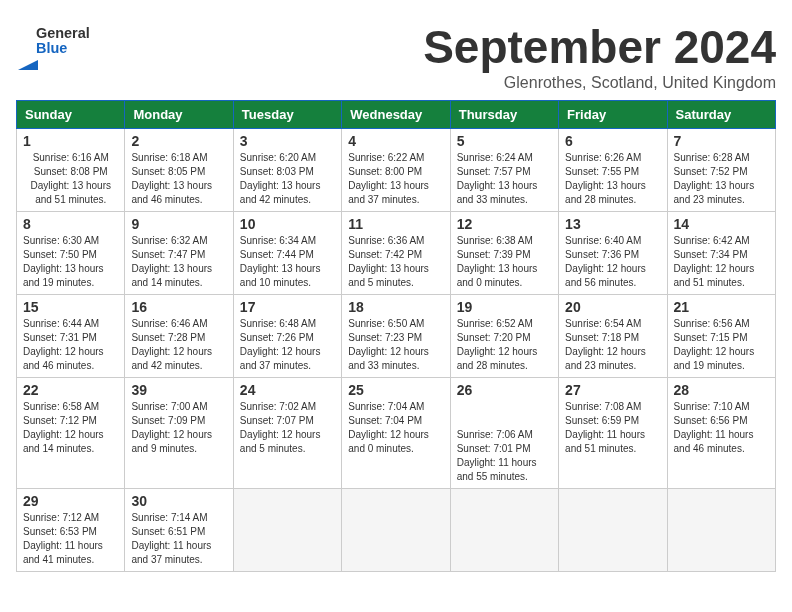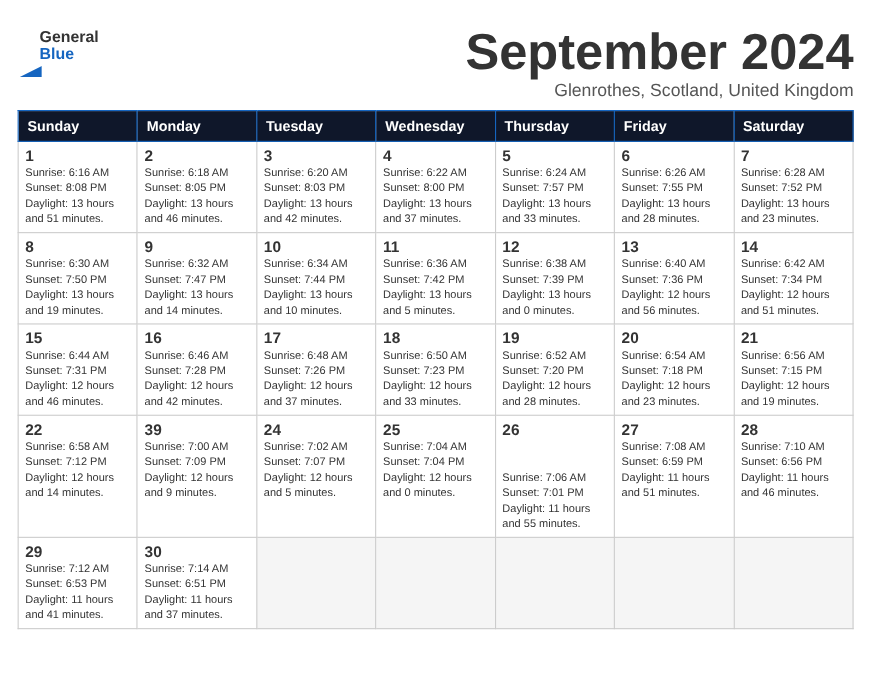--- a/index.html
+++ b/index.html
@@ -29,21 +29,21 @@
       font-size: 16px;
       color: #555;
       font-weight: normal;
     }
     table {
       width: 100%;
       border-collapse: collapse;
       font-size: 11px;
     }
     thead tr th {
-      background-color: #0f172a;
+      background-color: #15803d;
       color: #fff;
       text-align: left;
       padding: 6px 8px;
       font-size: 13px;
       font-weight: bold;
       border: 1px solid #1565c0;
     }
     tbody tr td {
       border: 1px solid #ccc;
       padding: 4px 6px;
@@ -101,21 +101,21 @@
       <th>Wednesday</th>
       <th>Thursday</th>
       <th>Friday</th>
       <th>Saturday</th>
     </tr>
   </thead>
   <tbody id="calendar-body">
   <tr>
         <td>
           <span class="day-num">1</span>
-          <div class="day-info" style="white-space: pre-line;">Sunrise: 6:16 AM
+          <div class="day-info" style="white-space: pre-line; text-align: center;">Sunrise: 6:16 AM
 Sunset: 8:08 PM
 Daylight: 13 hours
 and 51 minutes.</div>
         </td>
         <td>
           <span class="day-num">2</span>
           <div class="day-info" style="white-space: pre-line;">Sunrise: 6:18 AM
 Sunset: 8:05 PM
 Daylight: 13 hours
 and 46 minutes.</div>

